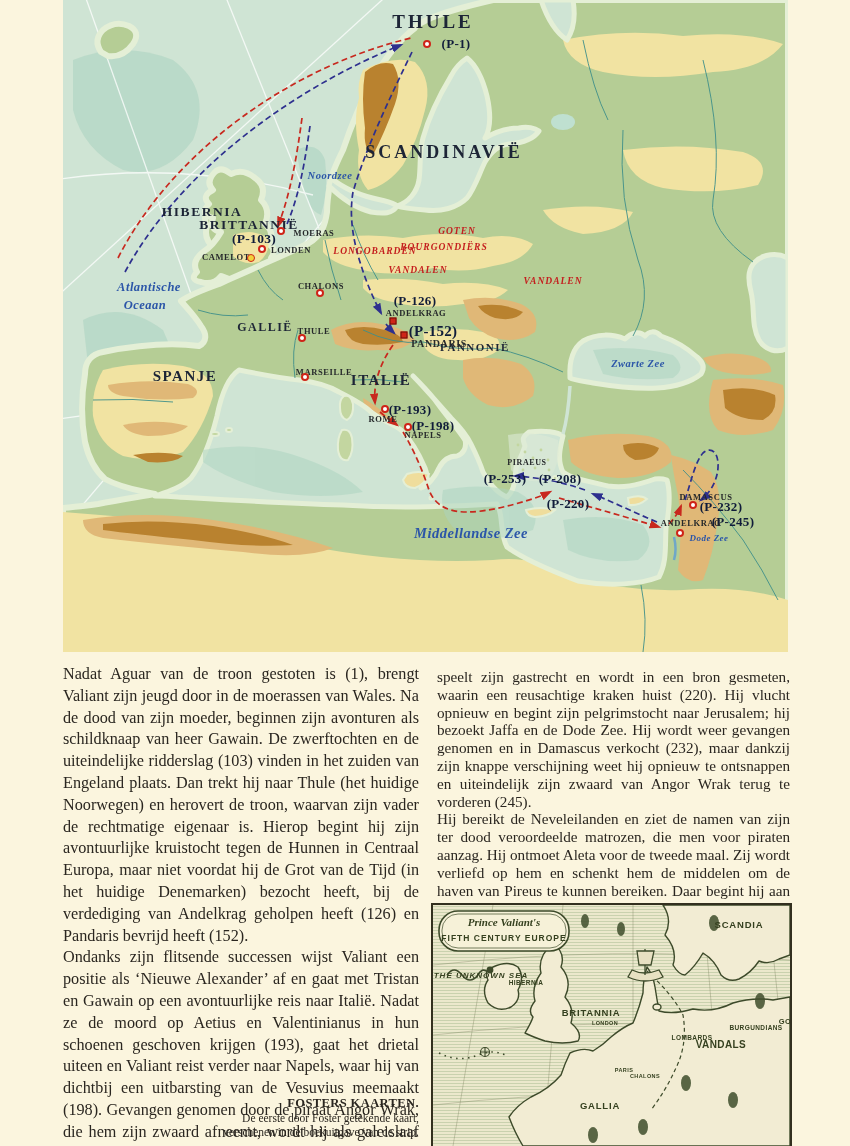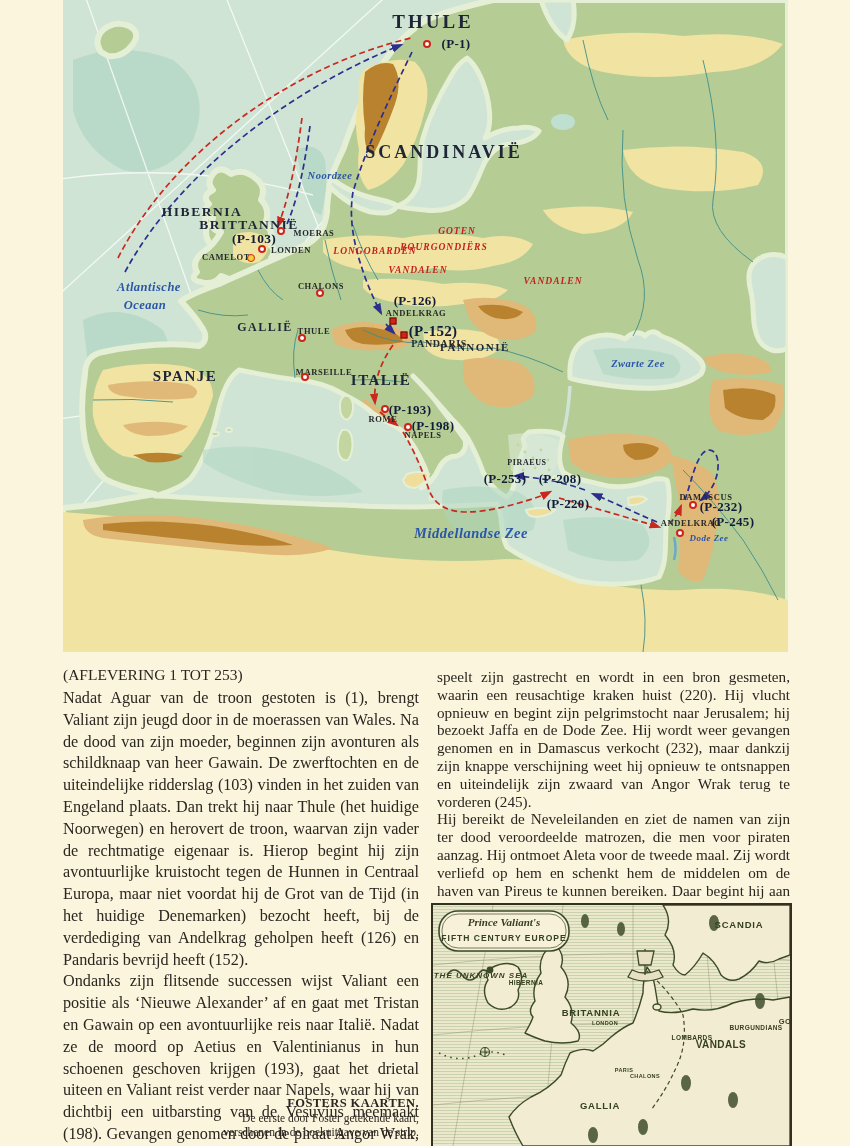--- a/index.html
+++ b/index.html
@@ -280,21 +280,20 @@
         <div class="mk mk-ring" style="left: 336px; top: 427px;"></div>
         <div class="mk mk-ring" style="left: 621px; top: 505px;"></div>
         <div class="mk mk-ring" style="left: 608px; top: 533px;"></div>
         <div class="mk mk-sq" style="left: 321px; top: 321px;"></div>
         <div class="mk mk-sq" style="left: 332px; top: 335px;"></div>
       </div>
   </div>
 
   <div id="article">
     <div id="col1">
-      <div id="subtitle">(AFLEVERING 1 TOT 253)</div>
       <div id="col1-body">
           <p>Nadat Aguar van de troon gestoten is (1), brengt Valiant zijn jeugd door in de moerassen van Wales. Na de dood van zijn moeder, beginnen zijn avonturen als schildknaap van heer Gawain. De zwerftochten en de uiteindelijke ridderslag (103) vinden in het zuiden van Engeland plaats. Dan trekt hij naar Thule (het huidige Noorwegen) en herovert de troon, waarvan zijn vader de rechtmatige eigenaar is. Hierop begint hij zijn avontuurlijke kruistocht tegen de Hunnen in Centraal Europa, maar niet voordat hij de Grot van de Tijd (in het huidige Denemarken) bezocht heeft, bij de verdediging van Andelkrag geholpen heeft (126) en Pandaris bevrijd heeft (152).</p>
           <p>Ondanks zijn flitsende successen wijst Valiant een positie als ‘Nieuwe Alexander’ af en gaat met Tristan en Gawain op een avontuurlijke reis naar Italië. Nadat ze de moord op Aetius en Valentinianus in hun schoenen geschoven krijgen (193), gaat het drietal uiteen en Valiant reist verder naar Napels, waar hij van dichtbij een uitbarsting van de Vesuvius meemaakt (198). Gevangen genomen door de piraat Angor Wrak, die hem zijn zwaard afneemt, wordt hij als galeislaaf naar de Griekse eilanden gevoerd. Dankzij zijn vindingrijkheid weet hij echter te ontsnappen. Als schipbreukeling spoelt hij aan op een eiland, waar hij voor de eerste keer het gezicht van Aleta ziet (208). Hij wordt op het eiland Tambelaine opgenomen, maar ver-</p>
         </div>
     </div>
     <div id="col2">
         <p>speelt zijn gastrecht en wordt in een bron gesmeten, waarin een reusachtige kraken huist (220). Hij vlucht opnieuw en begint zijn pelgrimstocht naar Jerusalem; hij bezoekt Jaffa en de Dode Zee. Hij wordt weer gevangen genomen en in Damascus verkocht (232), maar dankzij zijn knappe verschijning weet hij opnieuw te ontsnappen en uiteindelijk zijn zwaard van Angor Wrak terug te vorderen (245).</p>
         <p>Hij bereikt de Neveleilanden en ziet de namen van zijn ter dood veroordeelde matrozen, die men voor piraten aanzag. Hij ontmoet Aleta voor de tweede maal. Zij wordt verliefd op hem en schenkt hem de middelen om de haven van Pireus te kunnen bereiken. Daar begint hij aan een nieuwe reis, samen met een bijzonder unieke Vikingpiraat, genaamd Boltar (253).</p>
       </div>
     <div id="caption">

